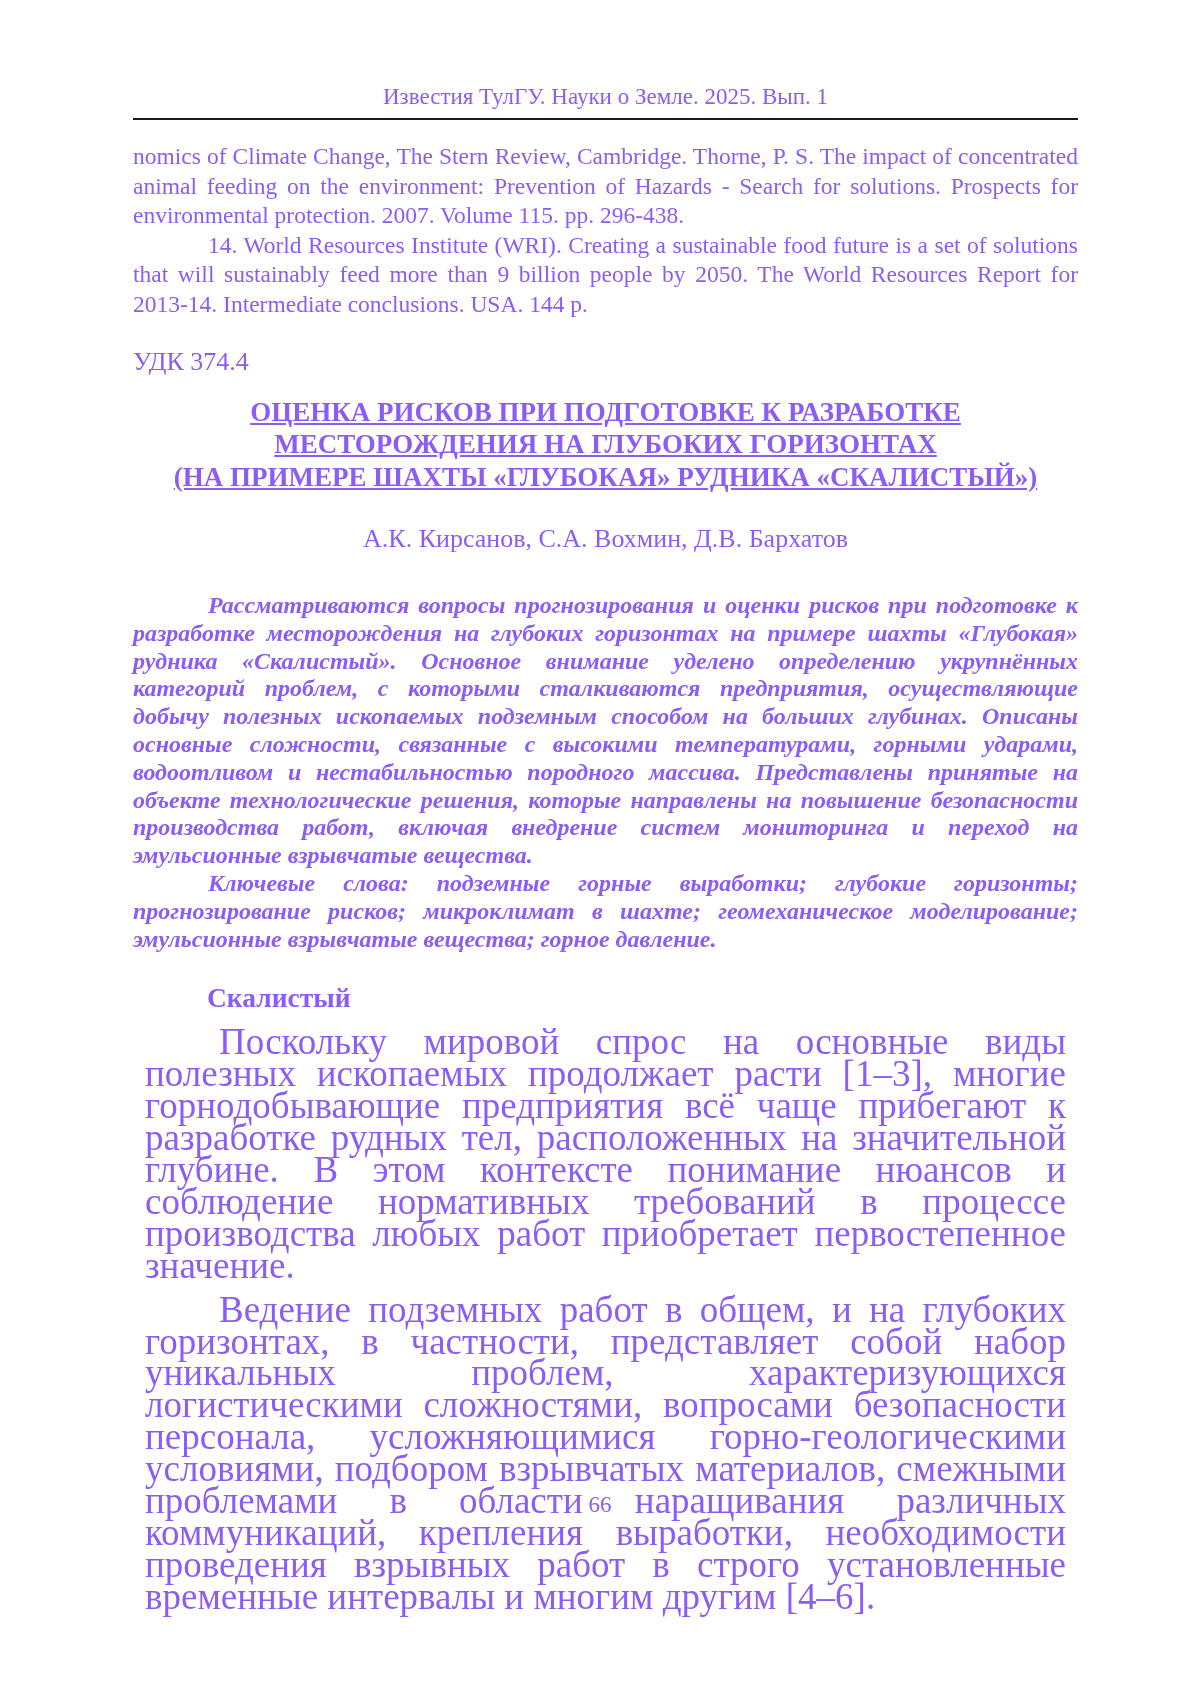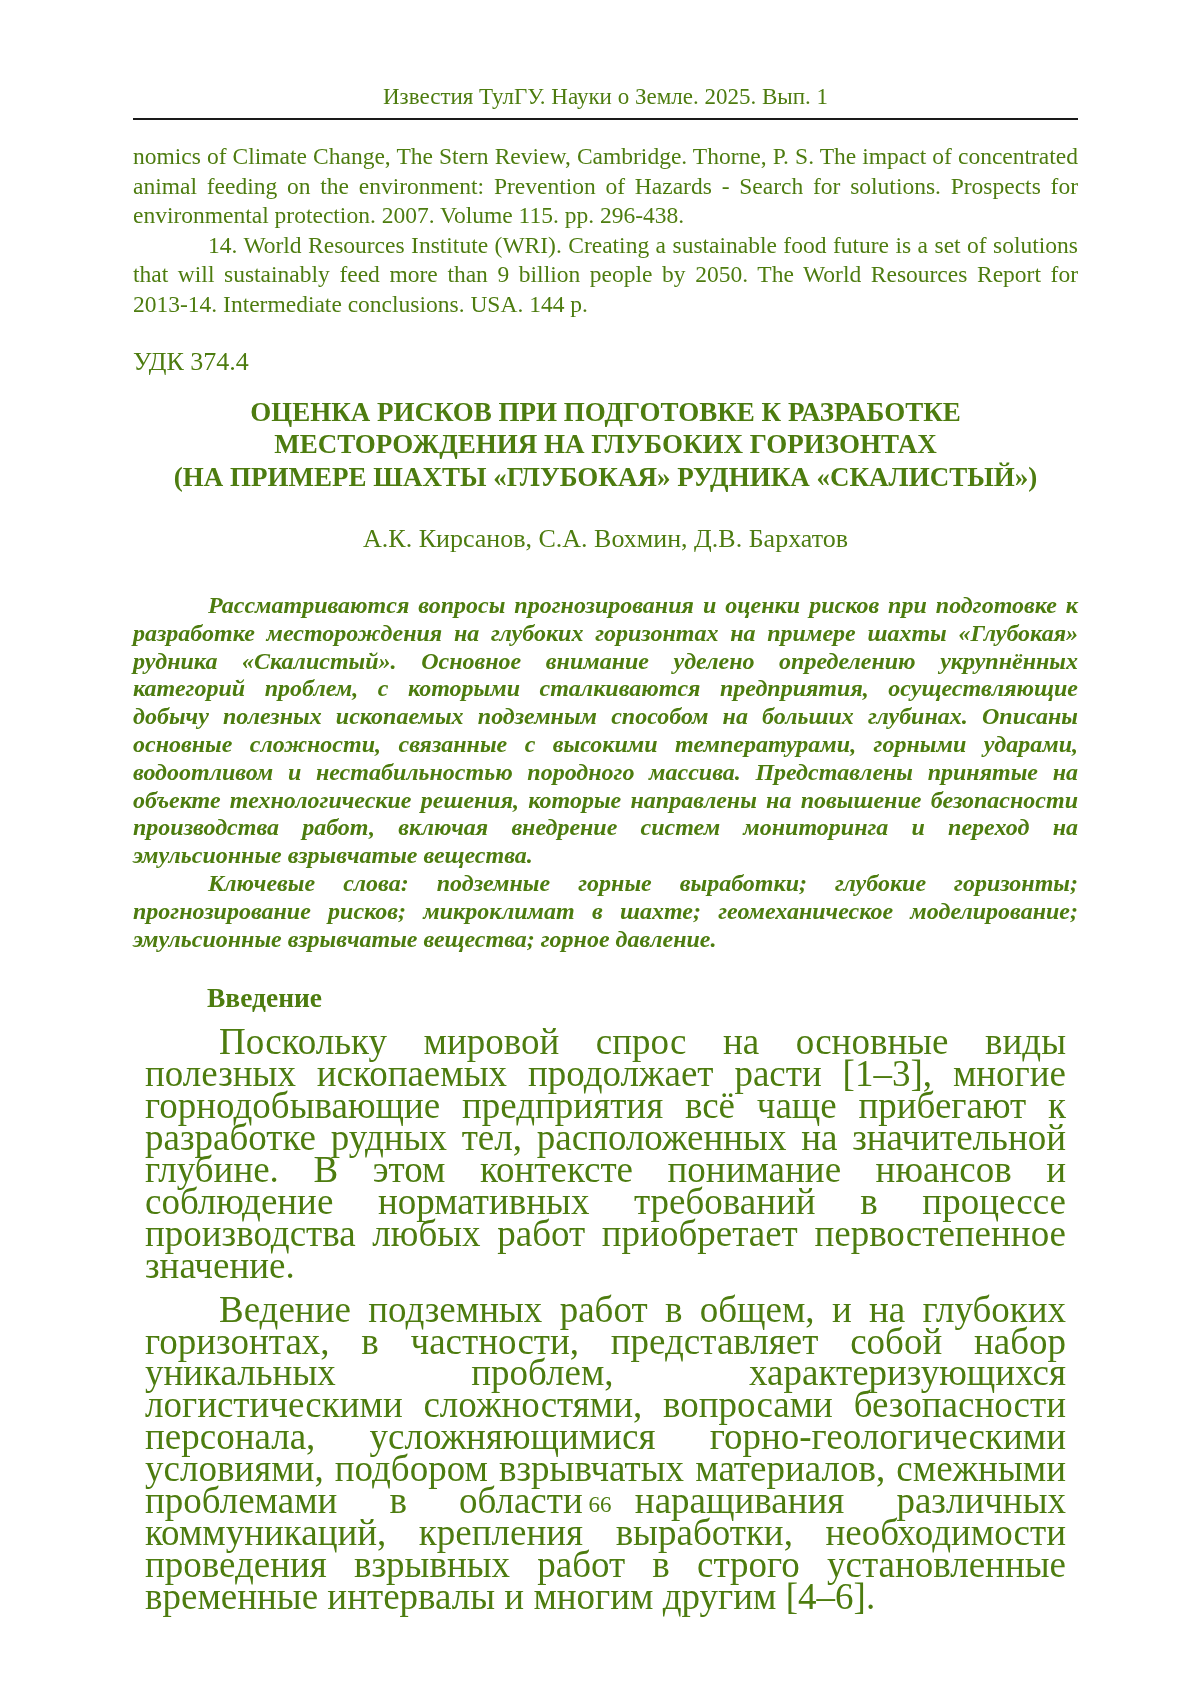--- a/index.html
+++ b/index.html
@@ -7,21 +7,21 @@
     padding: 0;
     background: #ffffff;
   }
   .page {
     position: relative;
     width: 1200px;
     height: 1697px;
     box-sizing: border-box;
     padding: 84px 122px 0 133px;
     background: #ffffff;
-    color: #4d7c0f;
+    color: #8b5cf6;
     font-family: "Liberation Serif", "DejaVu Serif", serif;
     overflow: hidden;
   }
   .running-header-text {
     text-align: center;
     font-size: 23px;
     line-height: 26px;
   }
   .header-rule {
     border: none;
@@ -45,20 +45,21 @@
     font-size: 26px;
     line-height: 30px;
   }
   .title {
     margin: 19px 0 0 0;
     font-size: 27px;
     font-weight: bold;
     line-height: 32.5px;
     text-align: center;
     white-space: pre-line;
+    text-decoration: underline;
   }
   .authors {
     margin-top: 31px;
     font-size: 26px;
     line-height: 30px;
     text-align: center;
   }
   .abstract {
     margin: 0;
     font-style: italic;
@@ -115,21 +116,21 @@
   <h1 class="title">ОЦЕНКА РИСКОВ ПРИ ПОДГОТОВКЕ К РАЗРАБОТКЕ
 МЕСТОРОЖДЕНИЯ НА ГЛУБОКИХ ГОРИЗОНТАХ
 (НА ПРИМЕРЕ ШАХТЫ «ГЛУБОКАЯ» РУДНИКА «СКАЛИСТЫЙ»)</h1>
 
   <div class="authors">А.К. Кирсанов, С.А. Вохмин, Д.В. Бархатов</div>
 
   <p class="abstract lead">Рассматриваются вопросы прогнозирования и оценки рисков при подготовке к разработке месторождения на глубоких горизонтах на примере шахты «Глубокая» рудника «Скалистый». Основное внимание уделено определению укрупнённых категорий проблем, с которыми сталкиваются предприятия, осуществляющие добычу полезных ископаемых подземным способом на больших глубинах. Описаны основные сложности, связанные с высокими температурами, горными ударами, водоотливом и нестабильностью породного массива. Представлены принятые на объекте технологические решения, которые направлены на повышение безопасности производства работ, включая внедрение систем мониторинга и переход на эмульсионные взрывчатые вещества.</p>
 
   <p class="abstract">Ключевые слова: подземные горные выработки; глубокие горизонты; прогнозирование рисков; микроклимат в шахте; геомеханическое моделирование; эмульсионные взрывчатые вещества; горное давление.</p>
 
-  <h2 class="section-heading">Введение</h2>
+  <h2 class="section-heading">Скалистый</h2>
 
   <p class="body-par">Поскольку мировой спрос на основные виды полезных ископаемых продолжает расти [1–3], многие горнодобывающие предприятия всё чаще прибегают к разработке рудных тел, расположенных на значительной глубине. В этом контексте понимание нюансов и соблюдение нормативных требований в процессе производства любых работ приобретает первостепенное значение.</p>
 
   <p class="body-par">Ведение подземных работ в общем, и на глубоких горизонтах, в частности, представляет собой набор уникальных проблем, характеризующихся логистическими сложностями, вопросами безопасности персонала, усложняющимися горно-геологическими условиями, подбором взрывчатых материалов, смежными проблемами в области наращивания различных коммуникаций, крепления выработки, необходимости проведения взрывных работ в строго установленные временные интервалы и многим другим [4–6].</p>
 
 
   <div class="page-number">66</div>
 
 </div>
 

